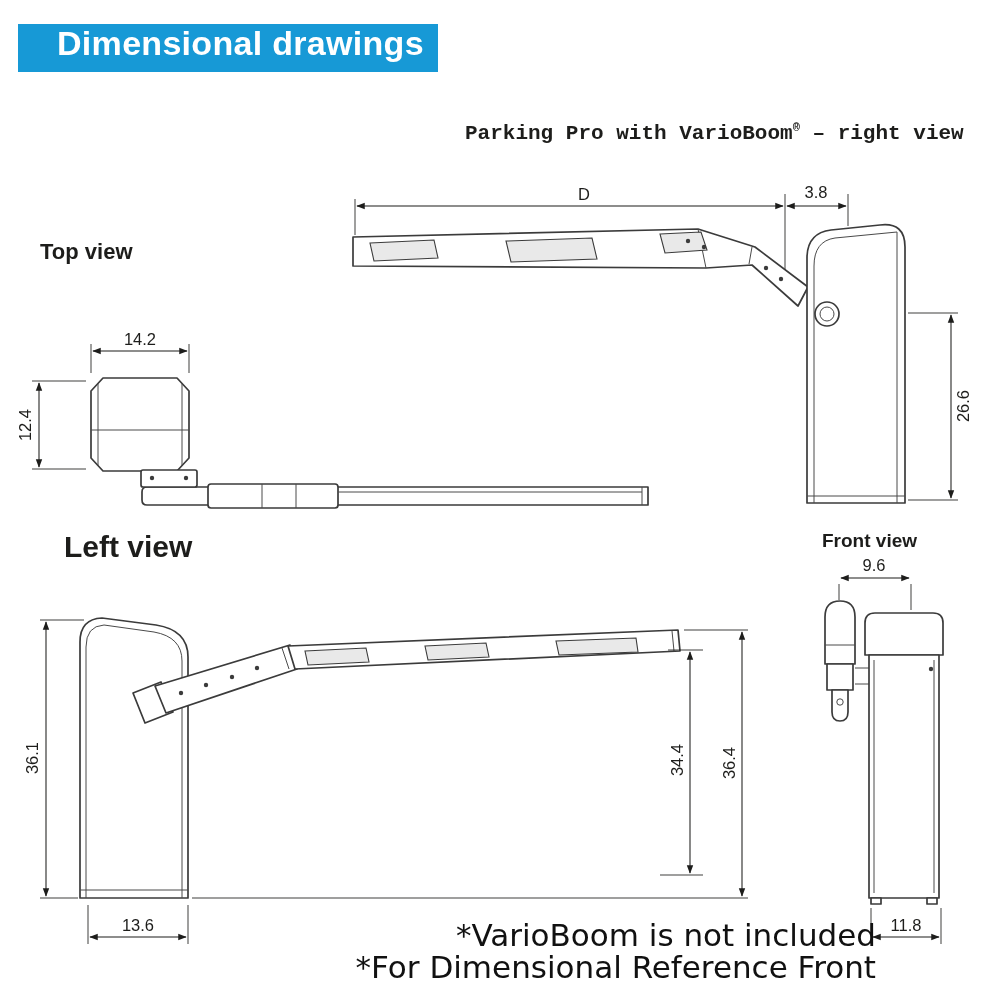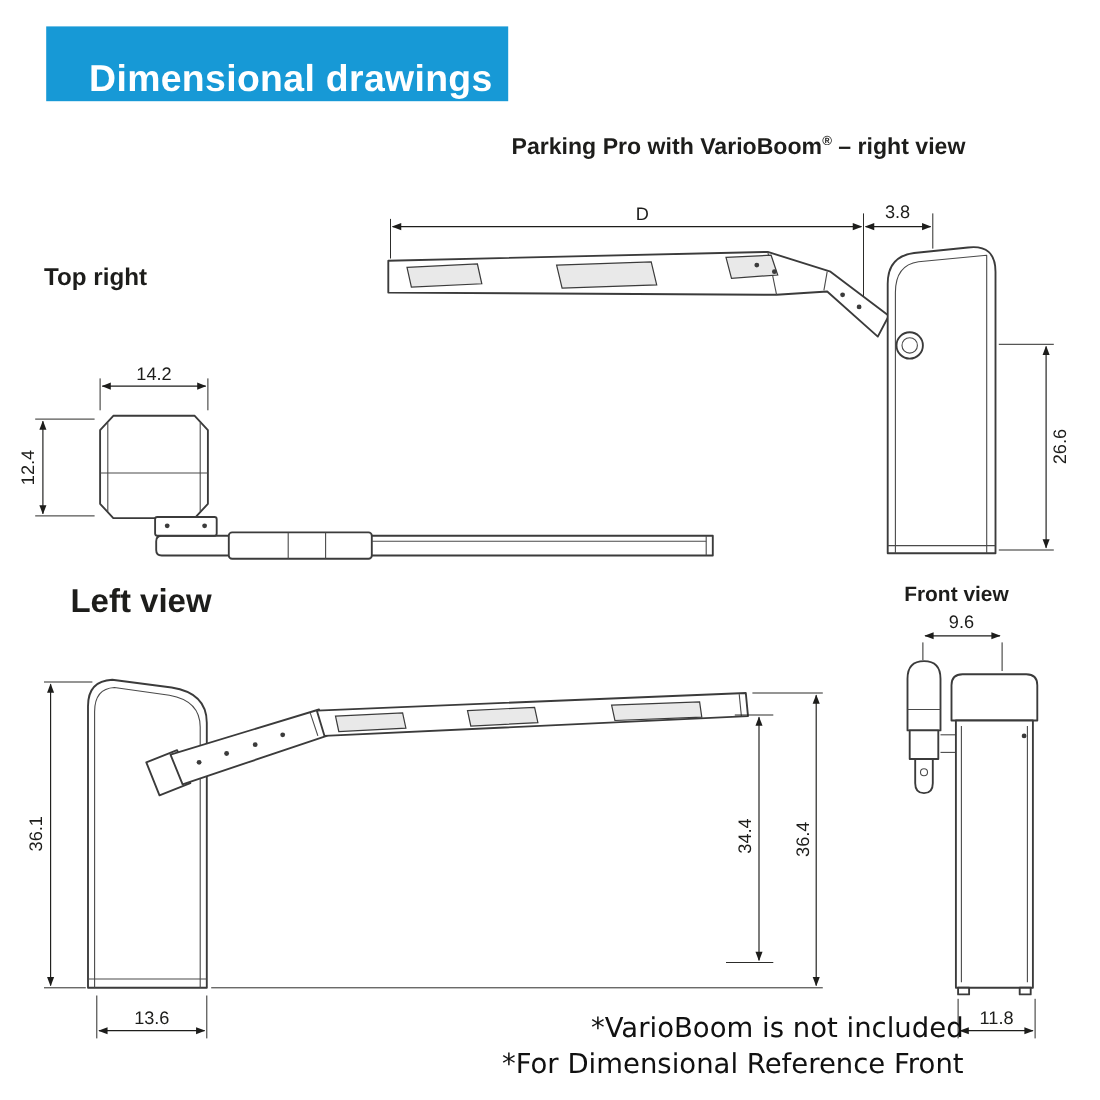--- a/index.html
+++ b/index.html
@@ -6,45 +6,45 @@
   html,body { width:1000px; height:1000px; }
   body {
     background:#ffffff;
     font-family:"Liberation Sans", sans-serif;
     position:relative;
     overflow:hidden;
     color:#1d1d1b;
   }
   .header-bar {
     position:absolute; left:18px; top:24px;
-    width:420px; height:68px;
+    width:420px; height:48px;
     background:#1799d6;
-    display:flex; align-items:flex-end;
+    display:flex; align-items:flex-start;
     padding-left:39px;
-    margin-left:24px;
   }
   .header-bar h1 {
     color:#ffffff; font-size:34px; font-weight:bold; letter-spacing:0.3px;
     font-family:"Liberation Sans", sans-serif;
   }
   .drawing-title {
     position:absolute; left:465px; top:121px;
     font-size:21px; font-weight:bold; color:#1d1d1b;
     white-space:nowrap;
+    font-family:Liberation Mono, monospace;
   }
   .drawing-title sup { font-size:12px; }
   .view-label {
     position:absolute; font-weight:bold; color:#1d1d1b; white-space:nowrap;
   }
   #top-view-label   { left:40px;  top:239px; font-size:22px; }
   #left-view-label  { left:64px;  top:530px; font-size:30px; }
   #front-view-label { left:822px; top:530px; font-size:19px; }
   .footnotes {
     position:absolute; right:124px; top:919px;
-    text-align:right; font-size:25px; line-height:32px;
+    text-align:right; font-size:31px; line-height:32px;
     color:#111111; font-family:"DejaVu Sans", sans-serif;
     white-space:nowrap;
   }
   svg.drawings { position:absolute; left:0; top:0; }
 
   
   .part  { fill:none;    stroke:#3b3b3b; stroke-width:1.7; stroke-linejoin:round; }
   .partf { fill:#ffffff; stroke:#3b3b3b; stroke-width:1.7; stroke-linejoin:round; }
   .thin  { fill:none;    stroke:#4a4a4a; stroke-width:1;   stroke-linejoin:round; }
   .slot  { fill:#e9e9e9; stroke:#3b3b3b; stroke-width:1.1; }
@@ -58,21 +58,21 @@
 <body>
 
 <div class="header-bar">
   <h1>Dimensional drawings</h1>
 </div>
 
 <div class="drawing-title">
   <span>Parking Pro with VarioBoom</span><sup>®</sup><span> – right view</span>
 </div>
 
-<div class="view-label" id="top-view-label">Top right</div>
+<div class="view-label" id="top-view-label">Top view</div>
 <div class="view-label" id="left-view-label">Left view</div>
 <div class="view-label" id="front-view-label">Front view</div>
 
 <svg class="drawings" width="1000" height="1000" viewBox="0 0 1000 1000">
   <defs>
     <marker id="arrow" viewBox="0 0 10 10" refX="9.2" refY="5" markerWidth="8.5" markerHeight="8.5" orient="auto-start-reverse">
       <path d="M0.5,1.4 L10,5 L0.5,8.6 Z" fill="#1d1d1b"></path>
     </marker>
   </defs>
 

